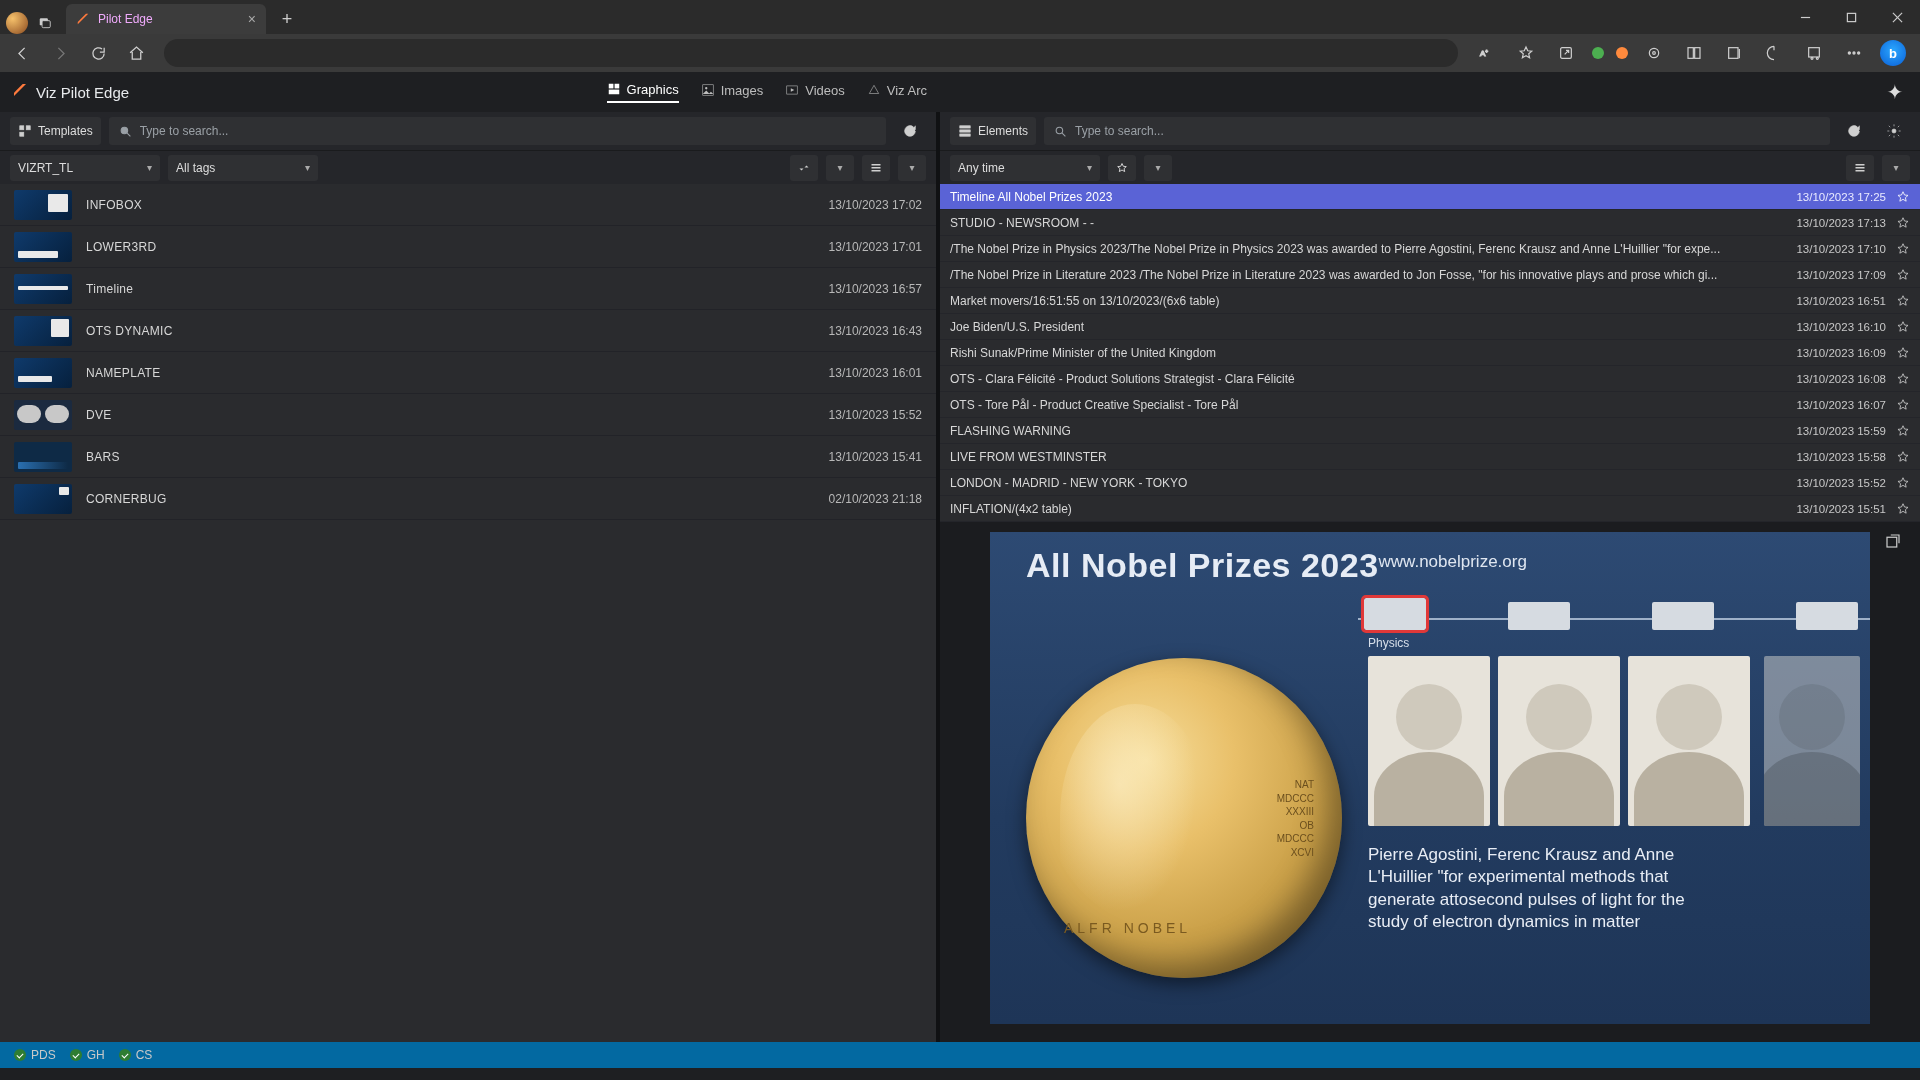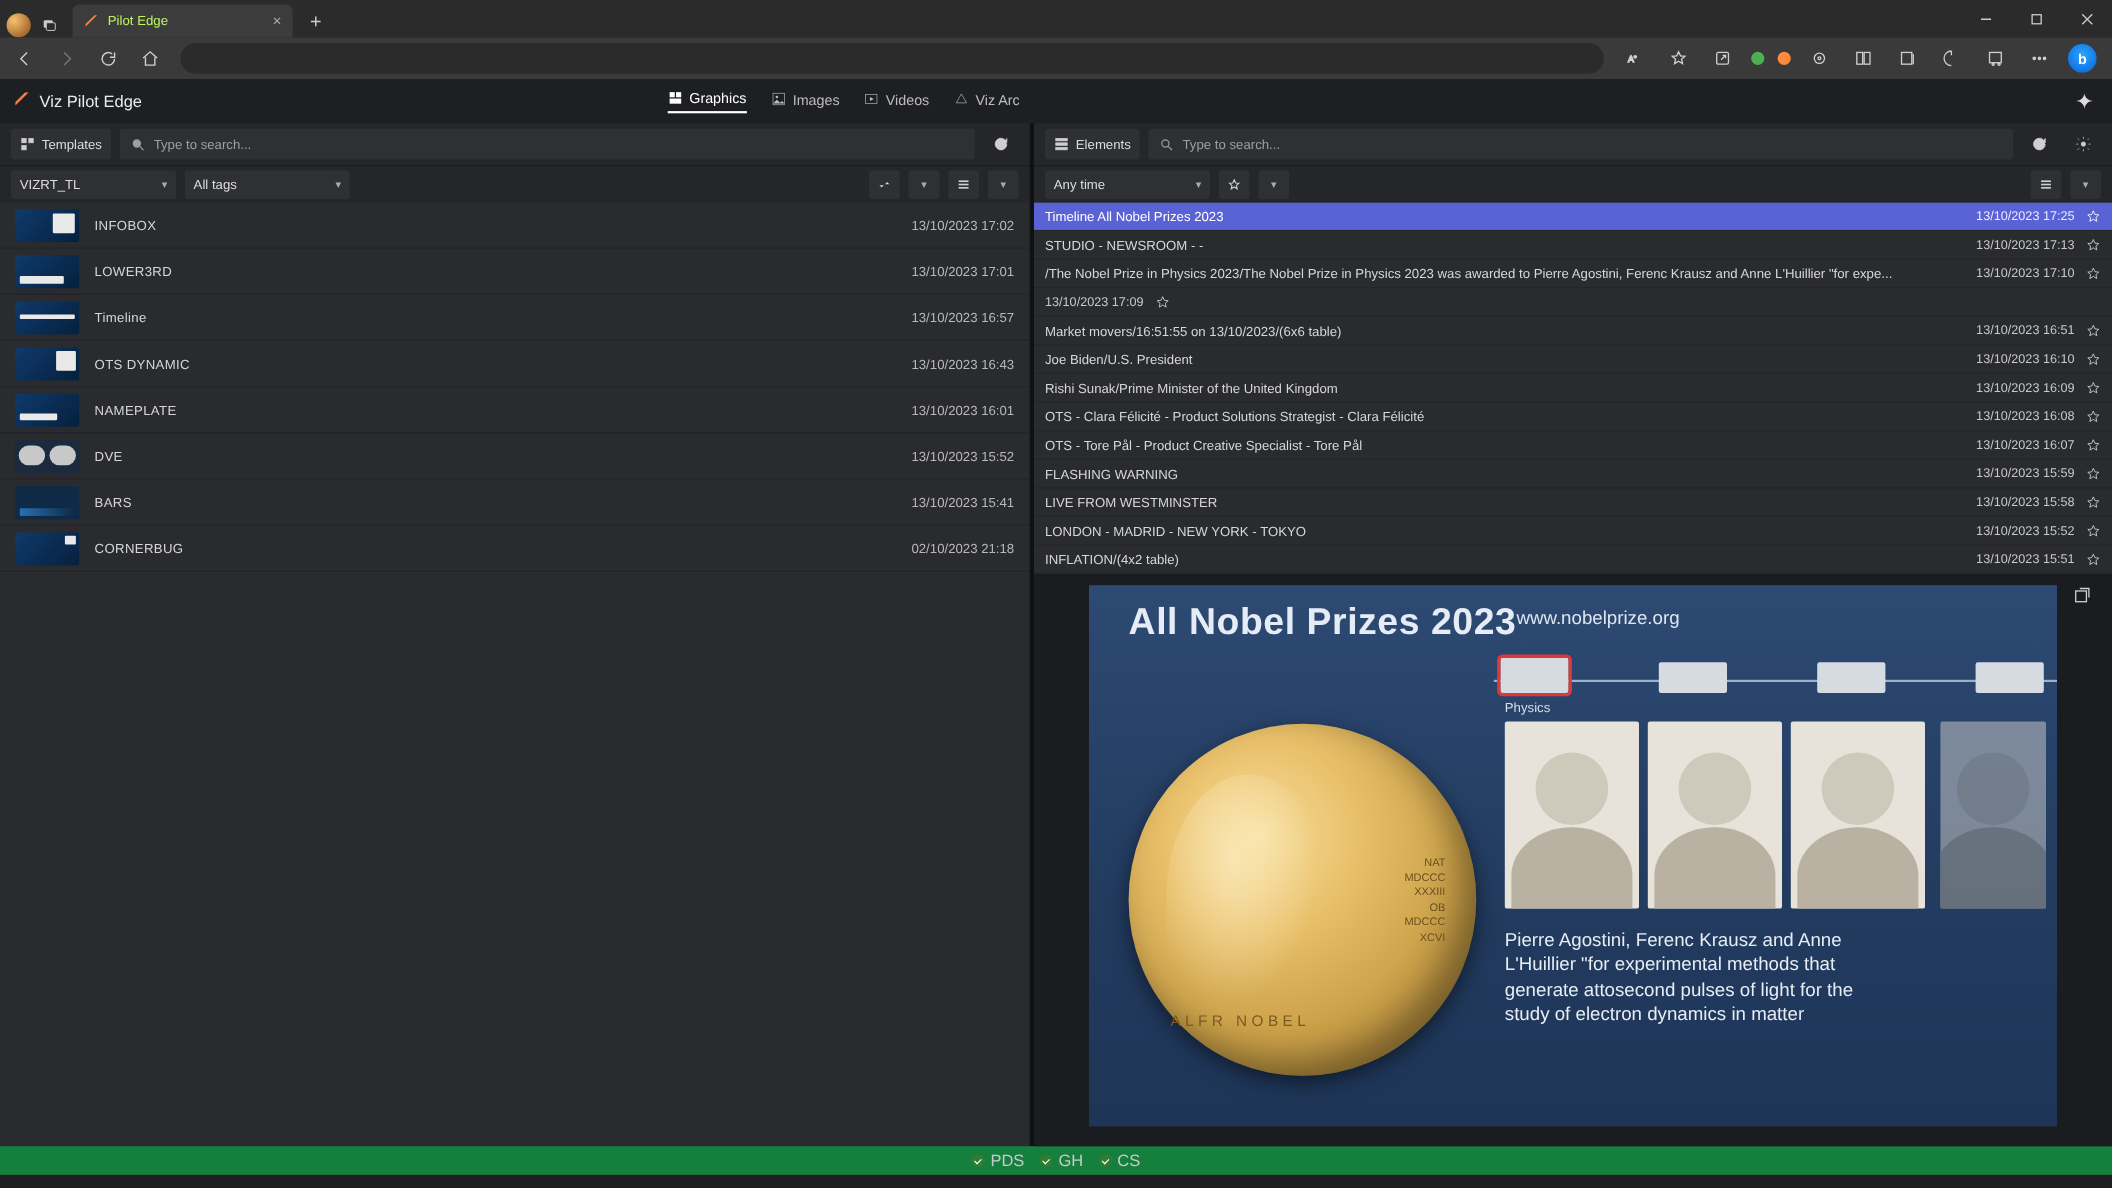--- a/index.html
+++ b/index.html
@@ -8,21 +8,21 @@
 
 .browser-chrome { display:flex; flex-direction:column; height:100%; }
 .titlebar { height:34px; background:#2b2b2b; display:flex; align-items:flex-end; }
 .tab-strip { display:flex; align-items:flex-end; gap:4px; padding-left:8px; flex:1; }
 .profile-badge { width:22px; height:22px; border-radius:50%; background:radial-gradient(circle at 30% 30%,#f6c16b,#8a4a1f); margin:6px 4px 0 6px; }
 .tab-corner-icon { width:22px; height:22px; border-radius:4px; display:flex; align-items:center; justify-content:center; color:#ccc; margin:6px 2px 0 2px; }
 .tab-corner-icon svg{width:14px;height:14px;fill:#ccc}
 .tab { height:30px; background:#3c3c3c; border-radius:6px 6px 0 0; display:flex; align-items:center; padding:0 10px; gap:8px; min-width:200px;}
 .tab .site-ico{width:14px;height:14px;}
 .tab .site-ico svg{width:14px;height:14px;fill:#ff7a3d;}
-.tab-title{font-size:12px;color:#bef264;flex:1}
+.tab-title{font-size:12px;color:#f0abfc;flex:1}
 .tab-close{font-size:14px;color:#aaa}
 .newtab{width:26px;height:26px;display:flex;align-items:center;justify-content:center;color:#ccc;font-size:18px;margin-left:4px;margin-bottom:2px}
 .win-controls{display:flex;height:34px}
 .win-btn{width:46px;display:flex;align-items:center;justify-content:center;color:#ccc}
 .win-btn svg{width:11px;height:11px;stroke:#ccc;fill:none;stroke-width:1.3}
 
 .addrbar{height:38px;background:#3a3a3a;display:flex;align-items:center;padding:0 8px;gap:10px}
 .nav-ico{width:28px;height:28px;display:flex;align-items:center;justify-content:center;color:#bcbcbc}
 .nav-ico svg{width:17px;height:17px;stroke:#cfcfcf;fill:none;stroke-width:1.8}
 .nav-ico.disabled svg{stroke:#777}
@@ -102,21 +102,21 @@
 .med-name{position:absolute;left:38px;bottom:42px;font-size:14px;color:#7a5a20;letter-spacing:4px}
 .portraits{display:flex;gap:8px;margin-top:4px}
 .portrait{width:122px;height:170px;background:#e7e3da;border-radius:2px;position:relative;overflow:hidden}
 .portrait::before{content:"";position:absolute;left:50%;top:28px;width:66px;height:66px;border-radius:50%;background:#cfc9bc;transform:translateX(-50%)}
 .portrait::after{content:"";position:absolute;left:50%;bottom:-14px;width:110px;height:88px;border-radius:50% 50% 8px 8px;background:#b9b1a1;transform:translateX(-50%)}
 .portrait.fade{opacity:.45;width:96px;margin-left:6px}
 .right-col{flex:1;display:flex;flex-direction:column}
 .pv-caption{margin-top:18px;font-size:17px;line-height:1.32;color:#e8edf5;max-width:340px}
 
 
-.statusbar{height:26px;background:#15803d;display:flex;align-items:center;justify-content:center;gap:14px;padding:0 14px;font-size:15px;color:#c9c9c9}
+.statusbar{height:26px;background:#0369a1;display:flex;align-items:center;justify-content:flex-start;gap:14px;padding:0 14px;font-size:12px;color:#c9c9c9}
 .st{display:flex;align-items:center;gap:5px}
 .st .chk{width:12px;height:12px;border-radius:50%;background:#2e7d32;display:flex;align-items:center;justify-content:center}
 .st .chk::after{content:"";width:5px;height:3px;border-left:1.5px solid #fff;border-bottom:1.5px solid #fff;transform:rotate(-45deg);margin-top:-1px}
 
 
 .list::-webkit-scrollbar{width:10px}
 .list::-webkit-scrollbar-thumb{background:#3c3d41;border-radius:5px}
 </style>
 </head>
 <body>
@@ -473,20 +473,21 @@
                 </svg></span>
             </div>
             <div class="elem-row">
               <span class="elem-title">/The Nobel Prize in Physics 2023/The Nobel Prize in Physics 2023 was awarded to Pierre Agostini, Ferenc Krausz and Anne L'Huillier "for expe...</span>
               <span class="elem-time">13/10/2023 17:10</span>
               <span class="star"><svg viewBox="0 0 24 24">
                   <path d="M12 3l2.6 5.6 6 .6-4.5 4 1.3 6L12 16l-5.4 3.2 1.3-6L3.4 9.2l6-.6z"></path>
                 </svg></span>
             </div>
             <div class="elem-row">
+              <span class="elem-title">/The Nobel Prize in Literature 2023 /The Nobel Prize in Literature 2023 was awarded to Jon Fosse, "for his innovative plays and prose which gi...</span>
               <span class="elem-time">13/10/2023 17:09</span>
               <span class="star"><svg viewBox="0 0 24 24">
                   <path d="M12 3l2.6 5.6 6 .6-4.5 4 1.3 6L12 16l-5.4 3.2 1.3-6L3.4 9.2l6-.6z"></path>
                 </svg></span>
             </div>
             <div class="elem-row">
               <span class="elem-title">Market movers/16:51:55 on 13/10/2023/(6x6 table)</span>
               <span class="elem-time">13/10/2023 16:51</span>
               <span class="star"><svg viewBox="0 0 24 24">
                   <path d="M12 3l2.6 5.6 6 .6-4.5 4 1.3 6L12 16l-5.4 3.2 1.3-6L3.4 9.2l6-.6z"></path>

